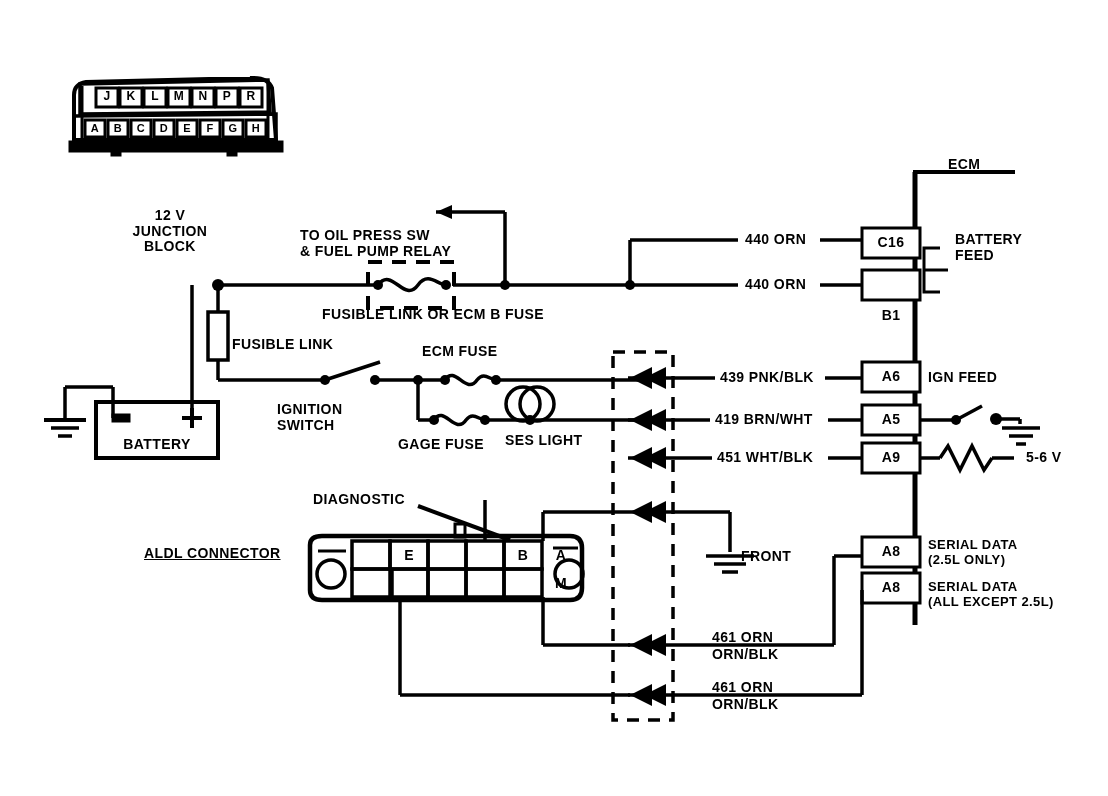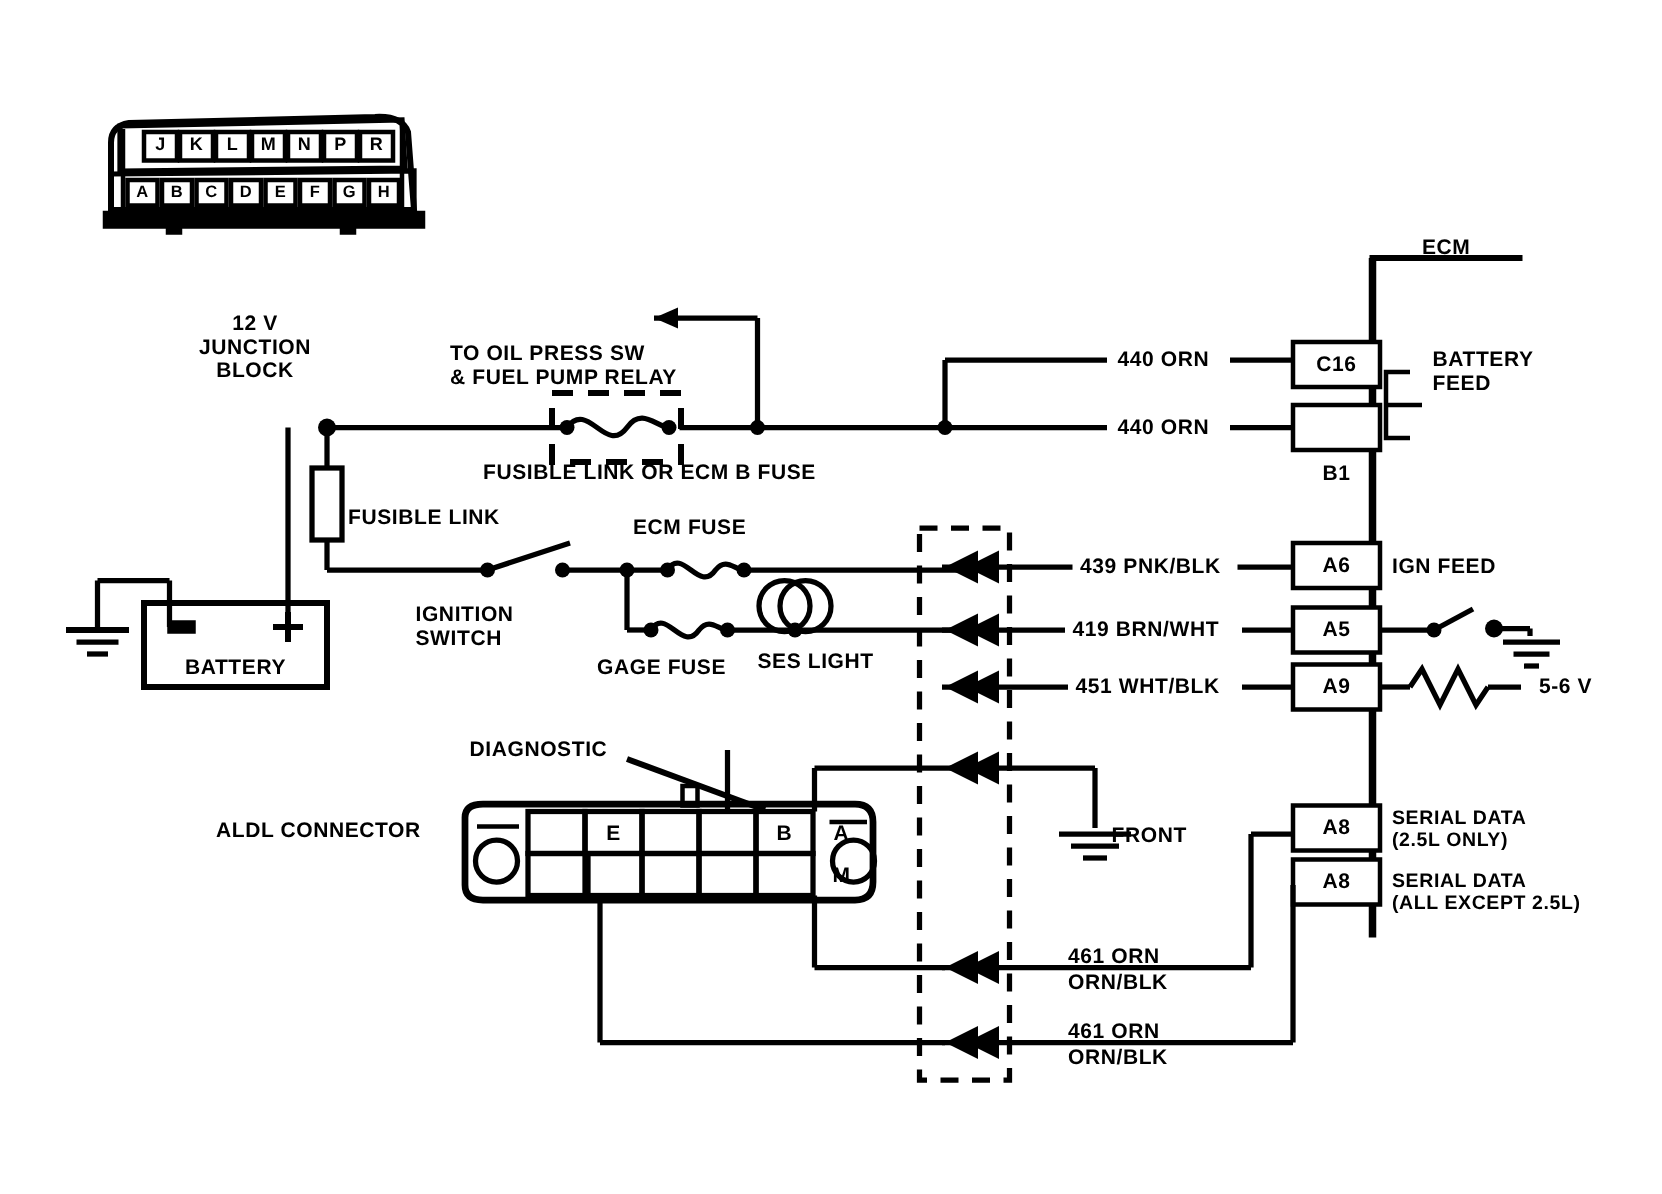--- a/index.html
+++ b/index.html
@@ -346,21 +346,21 @@
 SWITCH</div>
 
   <div class="lbl lbl-14" style="left:422px; top:344px;">ECM FUSE</div>
 
   <div class="lbl lbl-14" style="left:398px; top:437px;">GAGE FUSE</div>
 
   <div class="lbl lbl-14" style="left:505px; top:433px;">SES LIGHT</div>
 
   <div class="lbl lbl-14" style="left:313px; top:492px;">DIAGNOSTIC</div>
 
-  <div class="lbl lbl-14" style="left:144px; top:546px;">ALDL CONNECTOR</div>
+  <div class="lbl lbl-14" style="left:144px; top:546px;text-decoration:underline;">ALDL CONNECTOR</div>
 
   <div class="lbl lbl-14 ctr" style="left:390px; top:548px; width:38px;">E</div>
   <div class="lbl lbl-14 ctr" style="left:504px; top:548px; width:38px;">B</div>
   <div class="lbl lbl-14 ctr" style="left:542px; top:548px; width:38px;">A</div>
   <div class="lbl lbl-14 ctr" style="left:542px; top:576px; width:38px;">M</div>
 
   <div class="lbl lbl-14" style="left:741px; top:549px;">FRONT</div>
 
   <div class="lbl lbl-14" style="left:948px; top:157px;">ECM</div>
 

